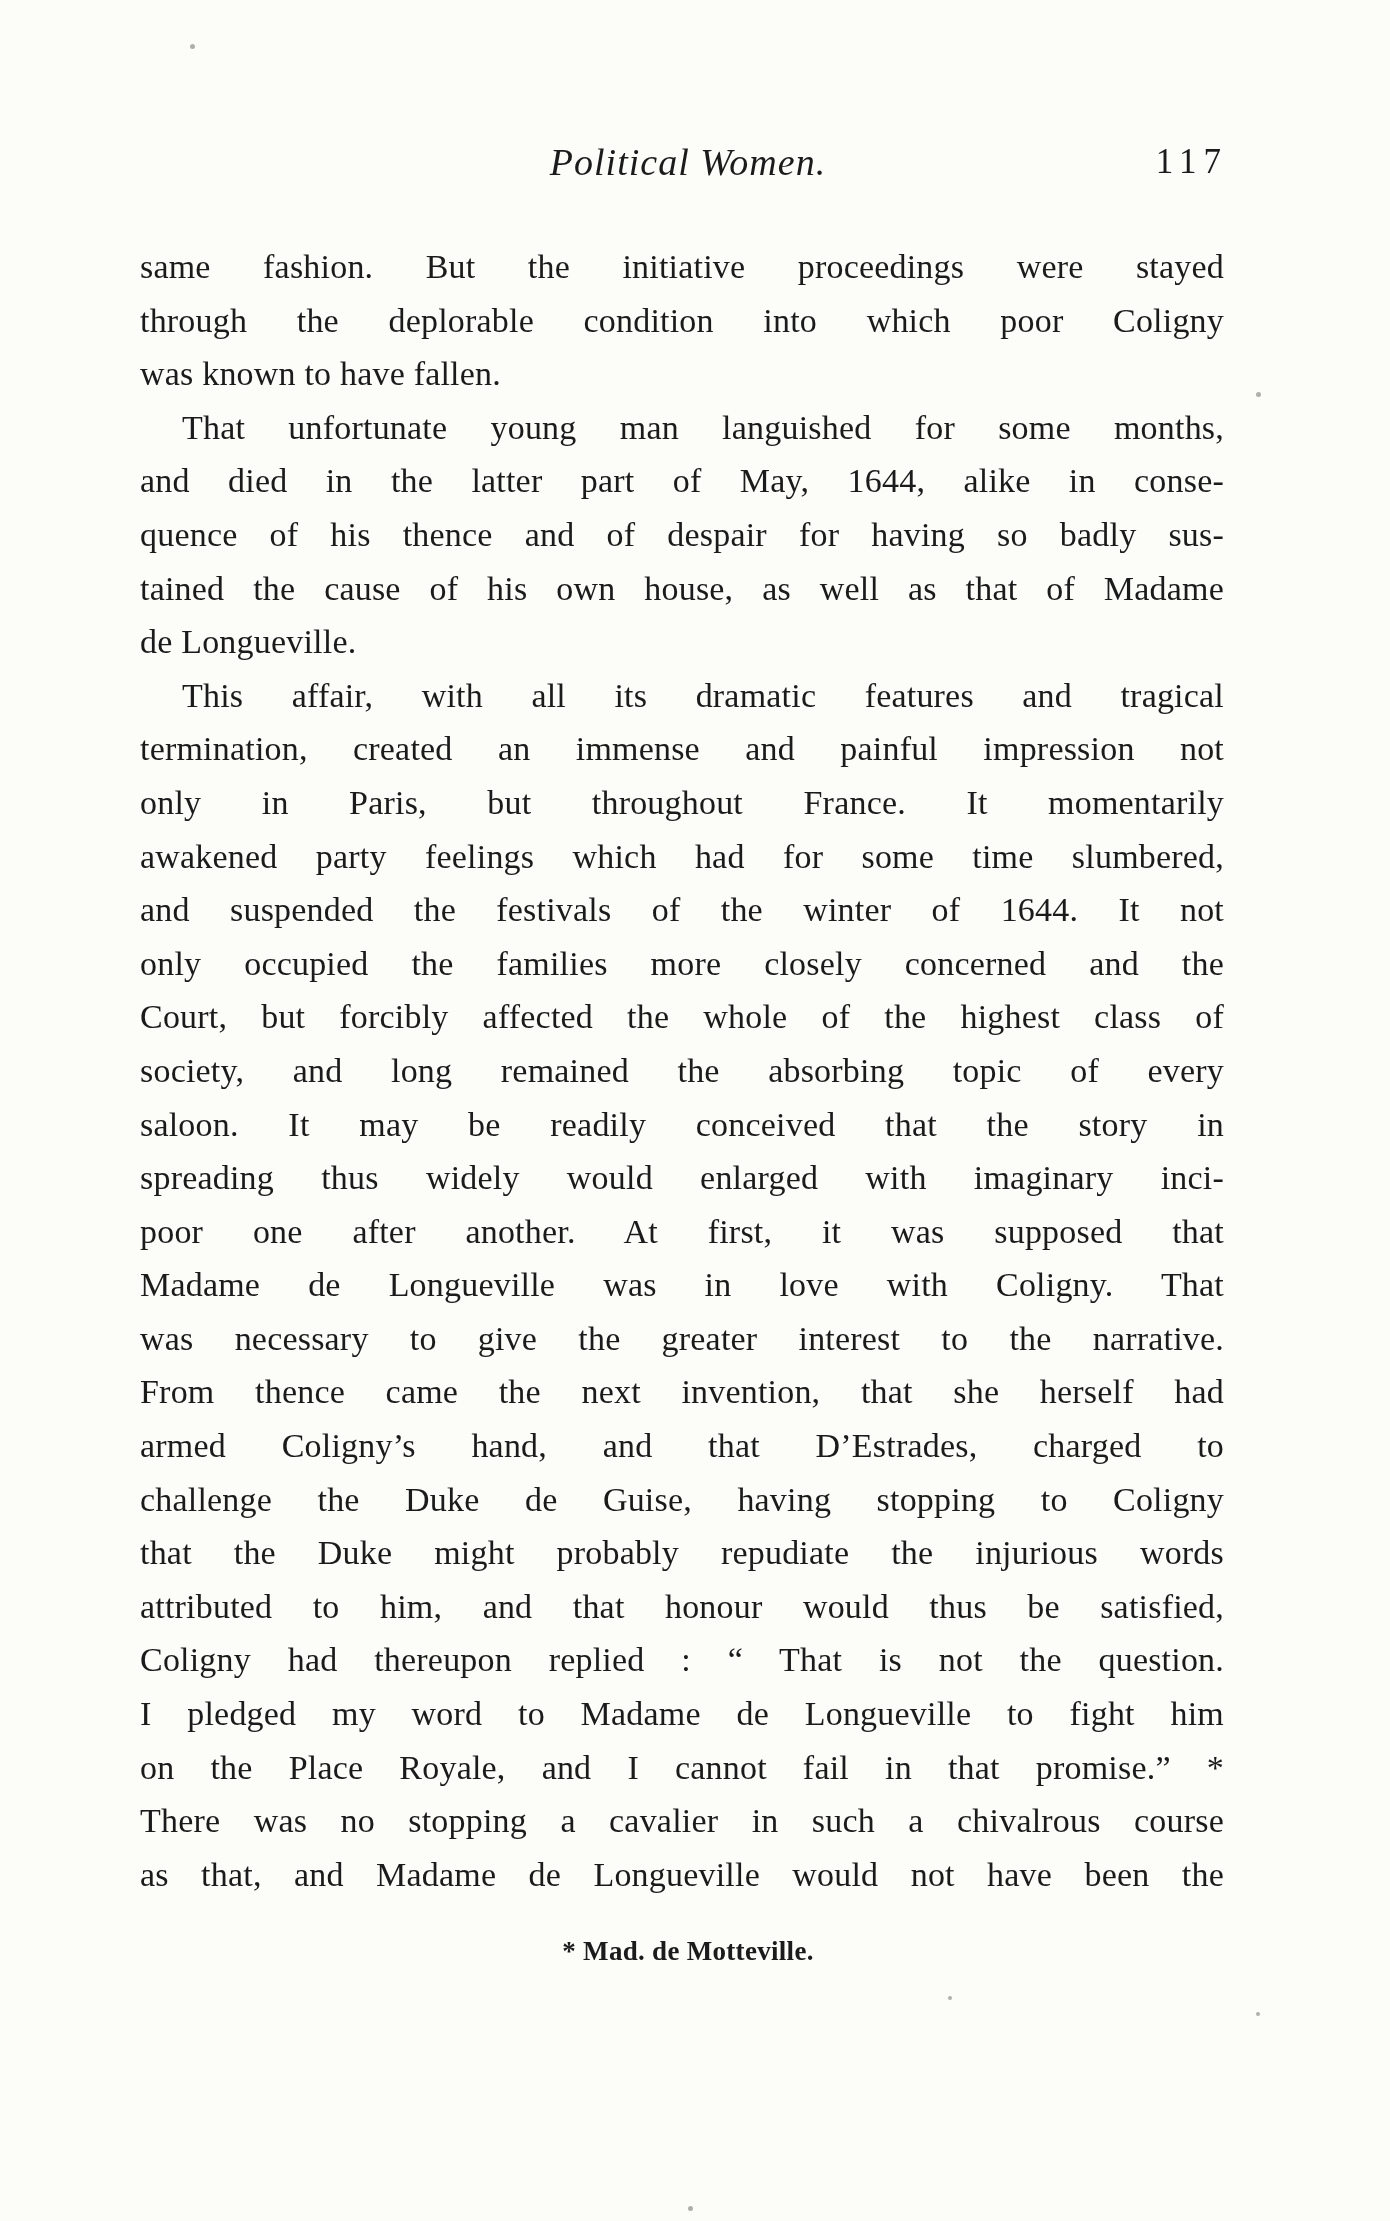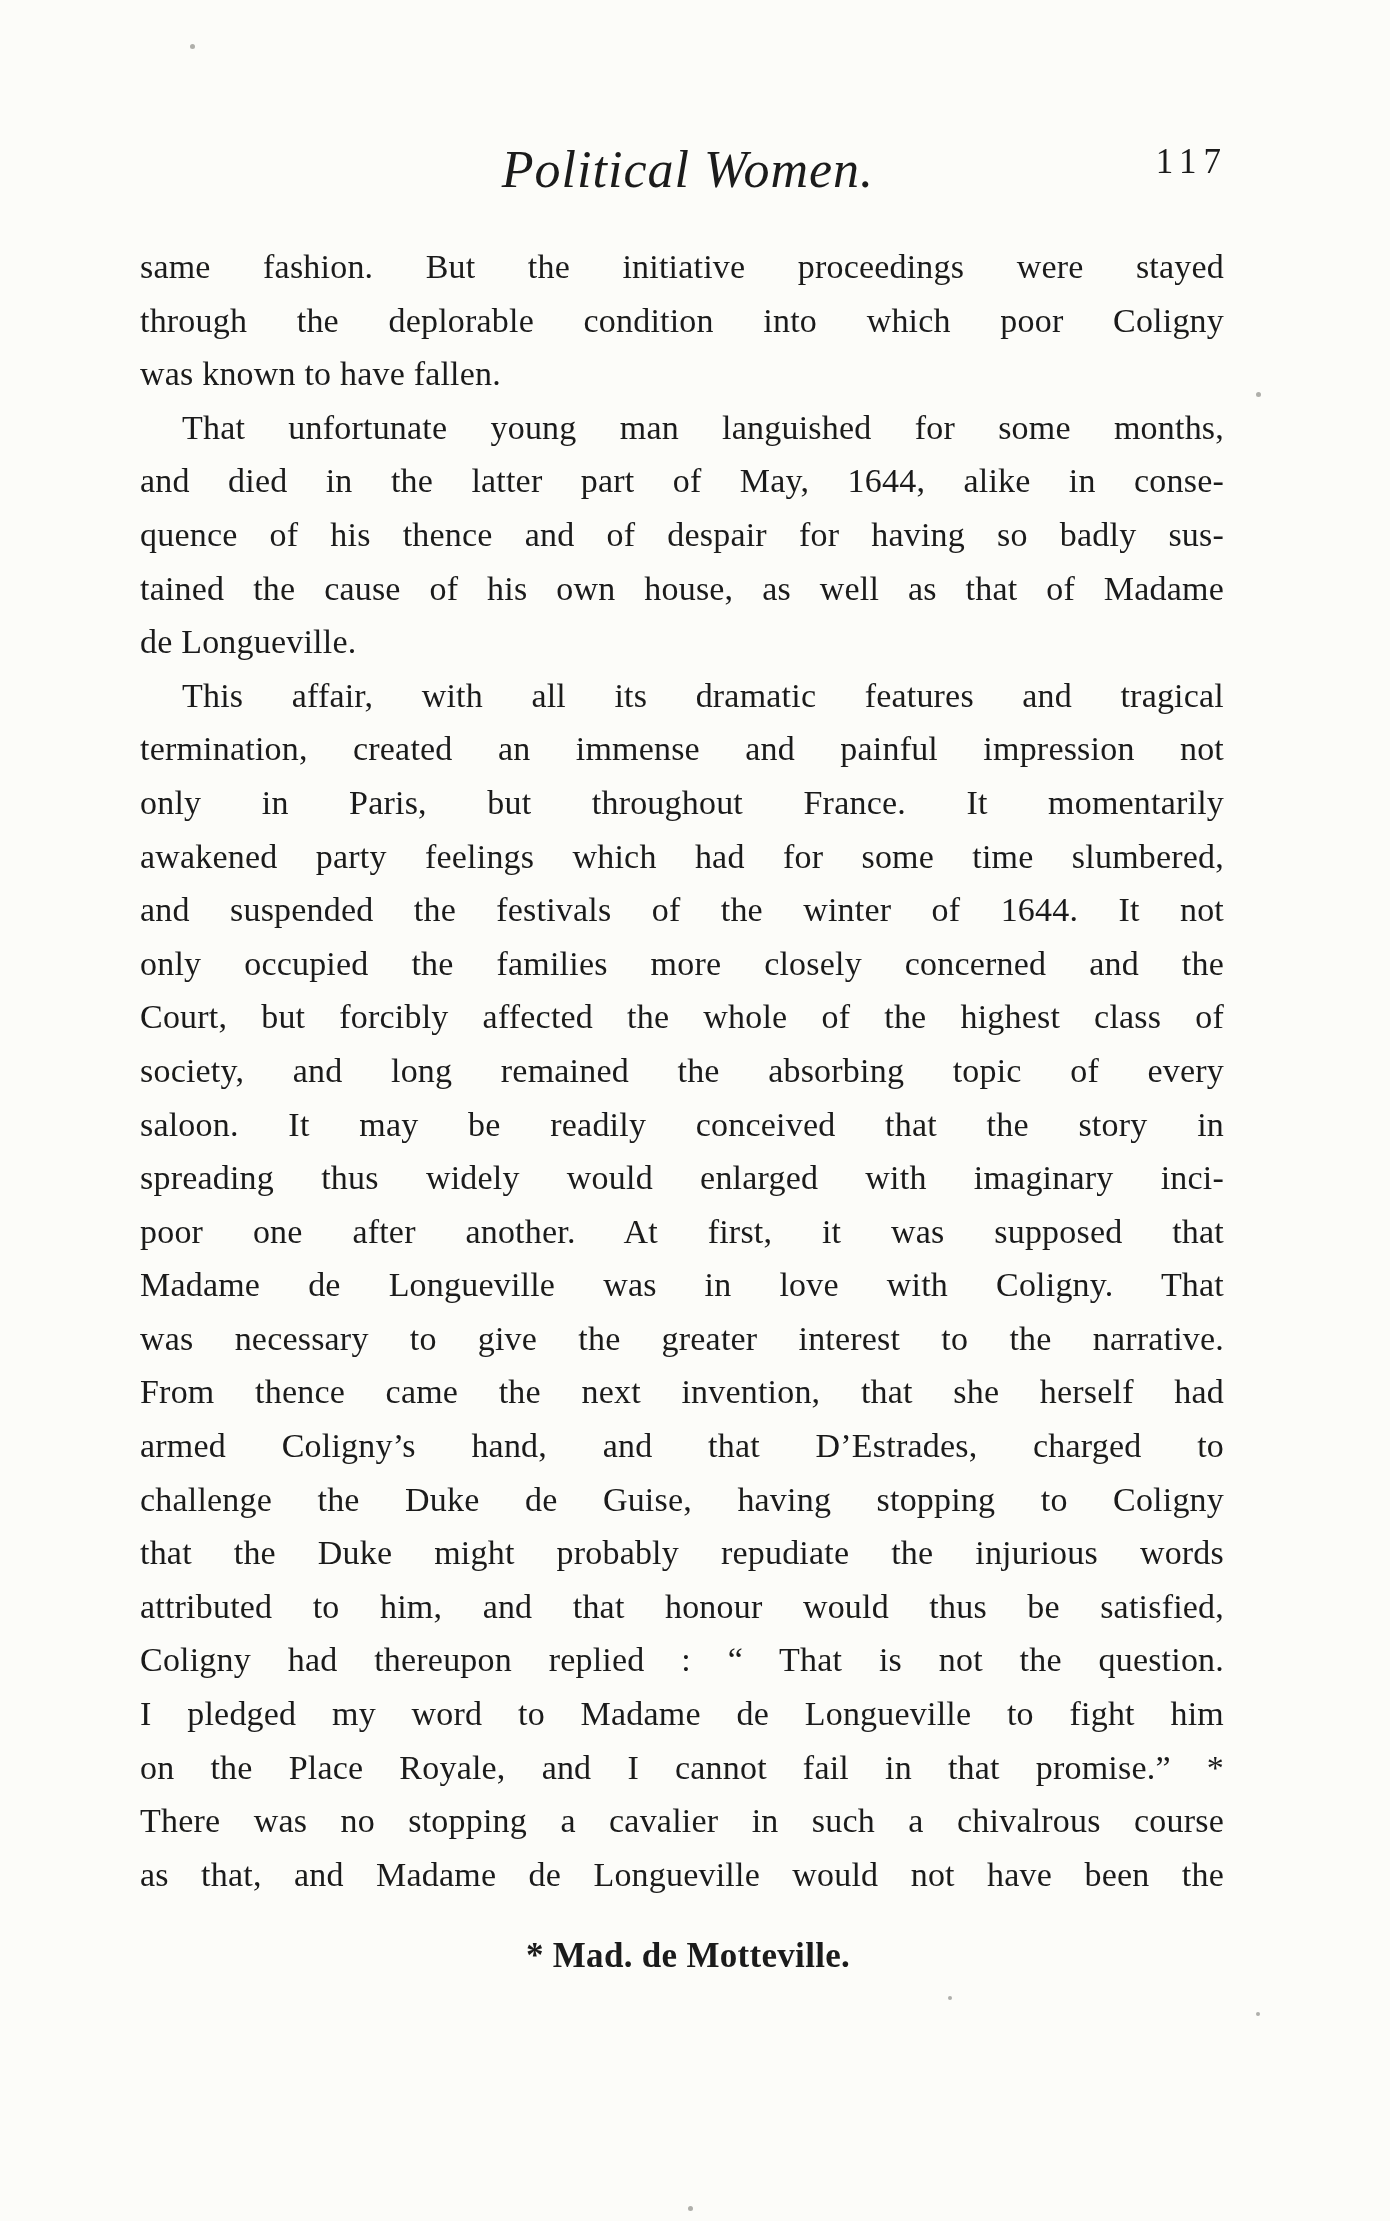--- a/index.html
+++ b/index.html
@@ -18,21 +18,21 @@
     top: 140px;
     left: 146px;
     width: 1084px;
     height: 56px;
   }
   .head-title {
     position: absolute;
     left: 0; right: 0;
     text-align: center;
     font-style: italic;
-    font-size: 52px;
+    font-size: 38px;
     letter-spacing: 1px;
   }
   .head-page-number {
     position: absolute;
     right: 2px;
     top: 2px;
     font-size: 35px;
     letter-spacing: 7px;
   }
   .page-body {
@@ -53,21 +53,21 @@
     overflow: visible;
   }
   .line.flush { text-align-last: left; }
   .line.indent { text-indent: 42px; }
   .footnote {
     position: absolute;
     top: 1936px;
     left: 146px;
     width: 1084px;
     text-align: center;
-    font-size: 35px;
+    font-size: 27px;
     font-weight: bold;
     letter-spacing: 0.3px;
   }
   .speck {
     position: absolute;
     border-radius: 50%;
     background: #6f6f6a;
     opacity: 0.55;
   }
   .speck.s1 { left: 190px; top: 44px;  width: 5px; height: 5px; }

